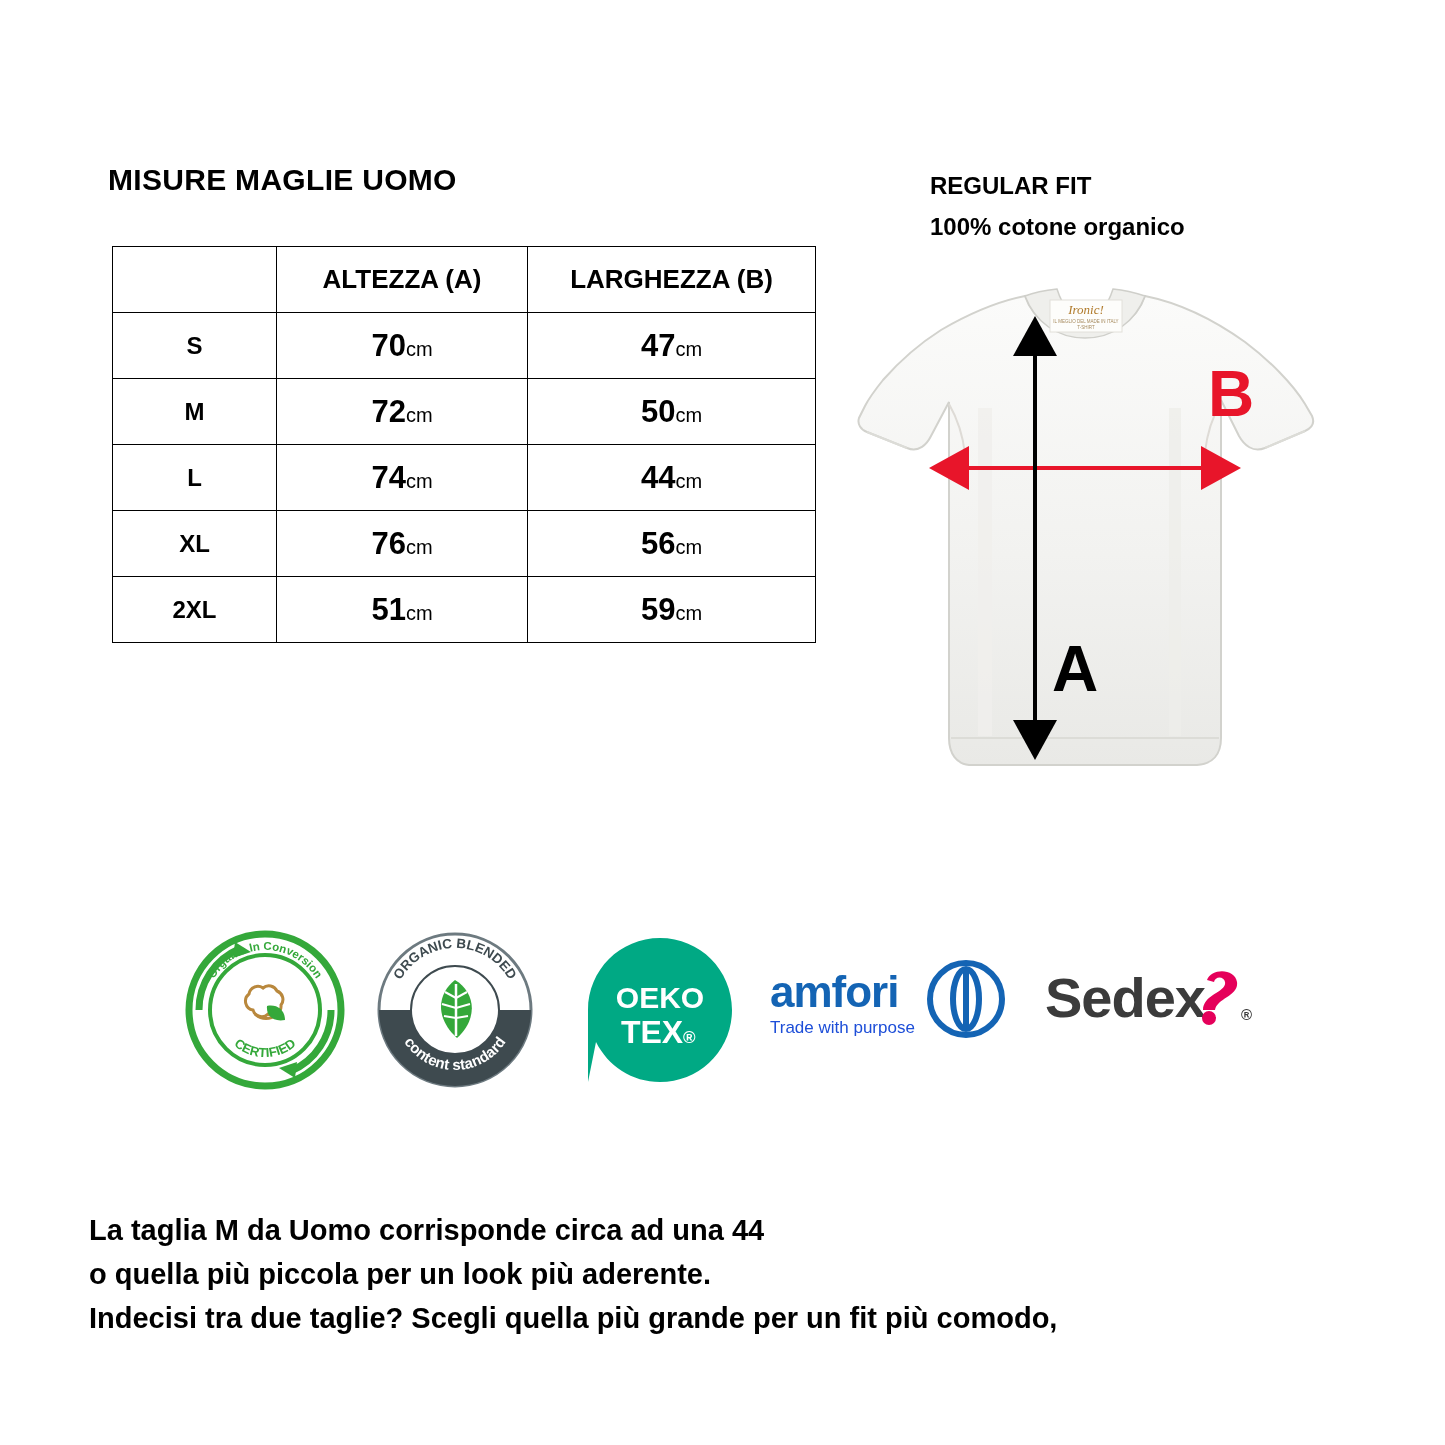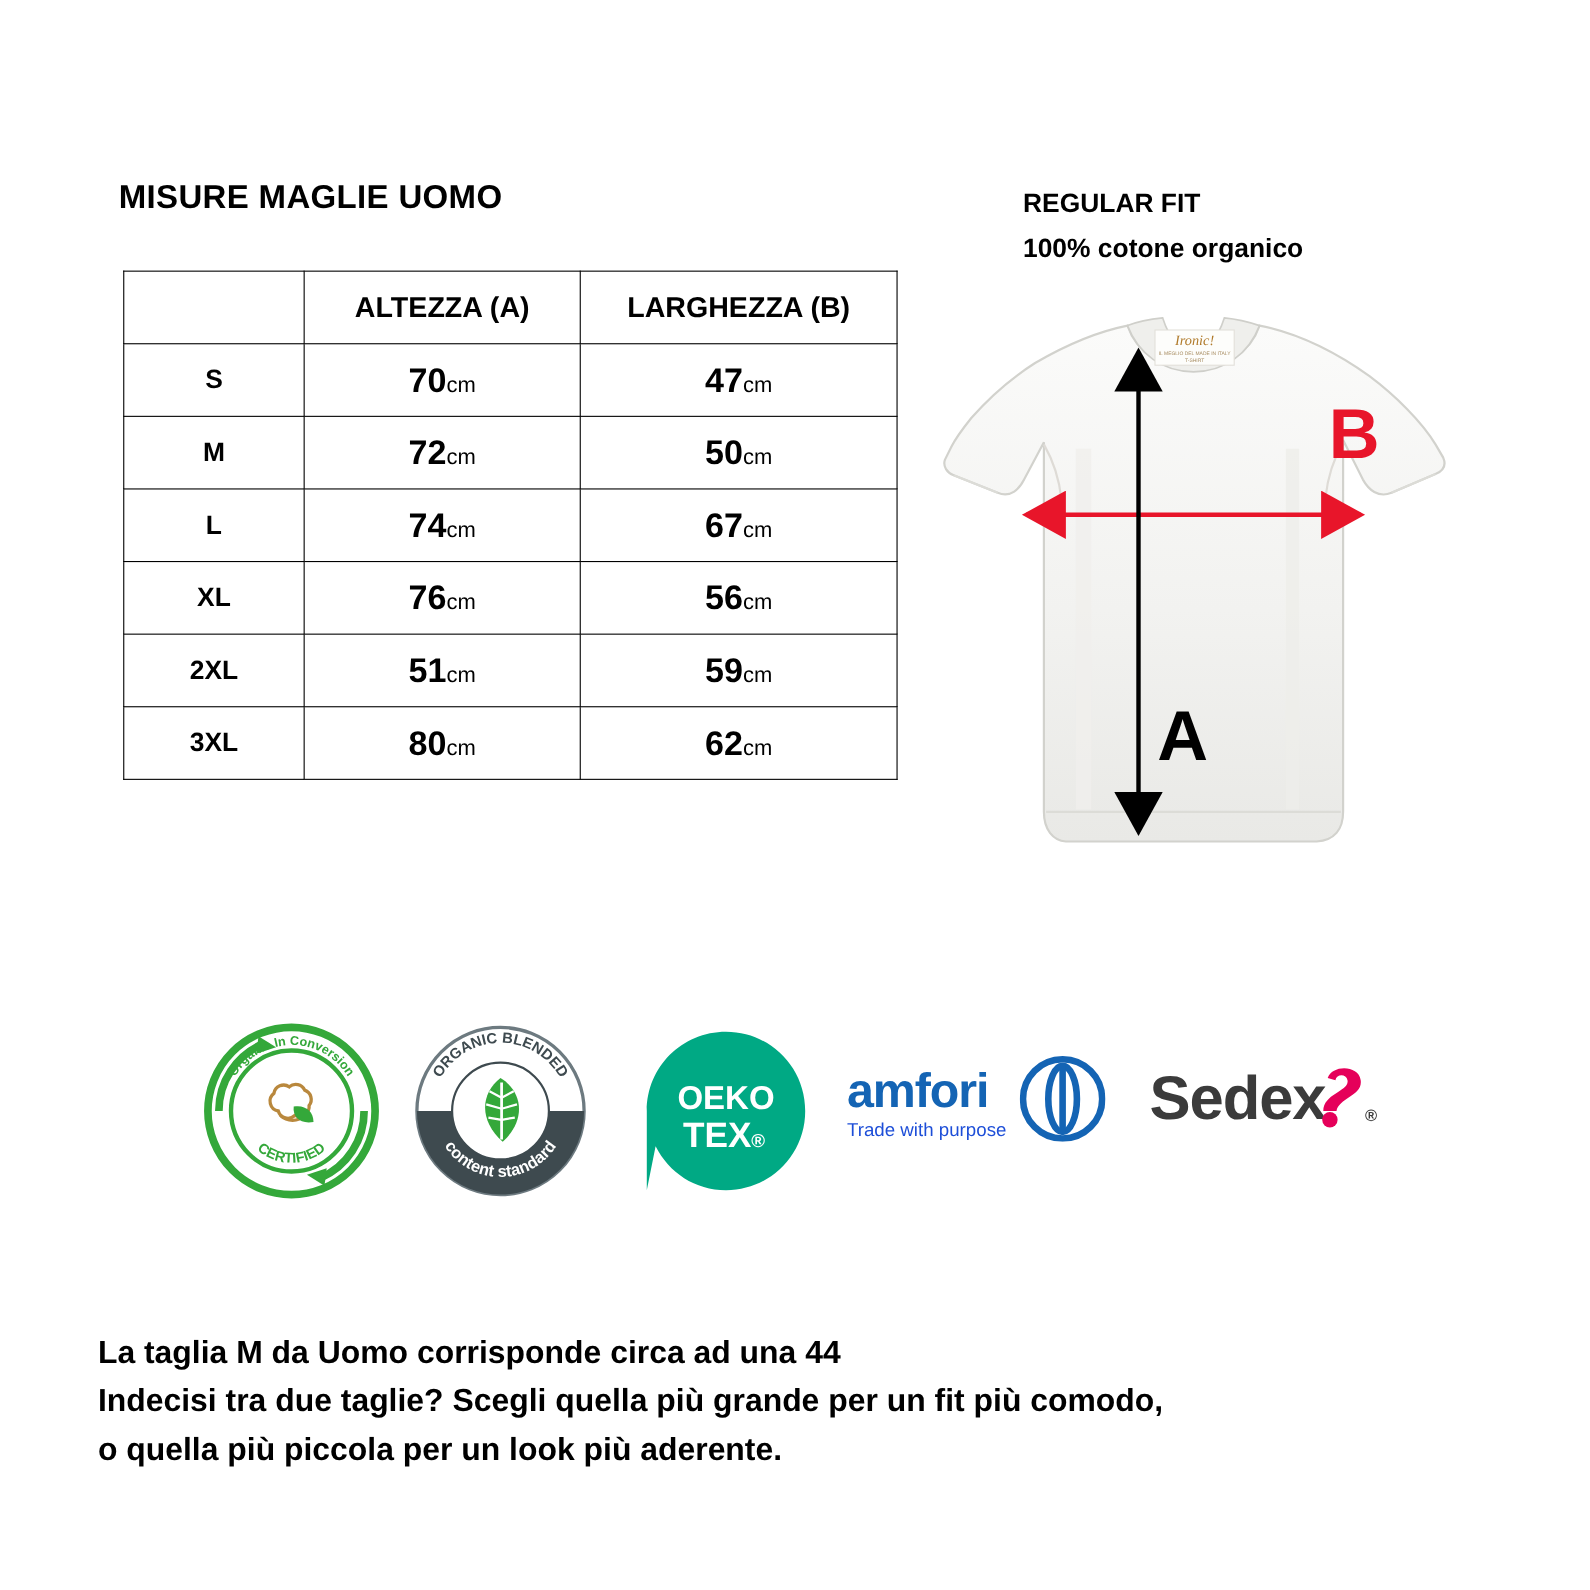--- a/index.html
+++ b/index.html
@@ -196,40 +196,35 @@
 
   <tr>
     <td class="size-label">M</td>
     <td><span class="num">72</span><span class="unit">cm</span></td>
     <td><span class="num">50</span><span class="unit">cm</span></td>
   </tr>
 
   <tr>
     <td class="size-label">L</td>
     <td><span class="num">74</span><span class="unit">cm</span></td>
-    <td><span class="num">67</span><span class="unit">cm</span></td>
+    <td><span class="num">44</span><span class="unit">cm</span></td>
   </tr>
 
   <tr>
     <td class="size-label">XL</td>
     <td><span class="num">76</span><span class="unit">cm</span></td>
     <td><span class="num">56</span><span class="unit">cm</span></td>
   </tr>
 
   <tr>
     <td class="size-label">2XL</td>
     <td><span class="num">51</span><span class="unit">cm</span></td>
     <td><span class="num">59</span><span class="unit">cm</span></td>
   </tr>
 
-  <tr>
-    <td class="size-label">3XL</td>
-    <td><span class="num">80</span><span class="unit">cm</span></td>
-    <td><span class="num">62</span><span class="unit">cm</span></td>
-  </tr>
 </tbody>
   </table>
 
 <div id="fit-title">REGULAR FIT</div>
 <div id="fit-sub">100% cotone organico</div>
 
 <div id="shirt-wrap">
   <svg width="560" height="560" viewBox="0 0 560 560" xmlns="http://www.w3.org/2000/svg">
     <defs>
       <linearGradient id="fab" x1="0" y1="0" x2="0" y2="1">
@@ -396,15 +391,15 @@
         <path d="M6,10 C10,-2 34,-2 36,12 C38,26 16,28 14,40 L2,40 C2,24 26,22 24,12 C23,6 14,6 13,12 Z" fill="#e5005a"></path>
         <circle cx="8" cy="48" r="7" fill="#e5005a"></circle>
       </svg>
       <span style="font-size:15px; font-weight:bold; color:#3b3b3b; margin-left:-2px; margin-top:32px;">®</span>
     </div>
   </div>
 </div>
 
 <div id="notes">
   <div>La taglia M da Uomo corrisponde circa ad una 44</div>
+  <div>o quella più piccola per un look più aderente.</div>
   <div>Indecisi tra due taglie? Scegli quella più grande per un fit più comodo,</div>
-  <div>o quella più piccola per un look più aderente.</div>
 </div>
 
 </body></html>

